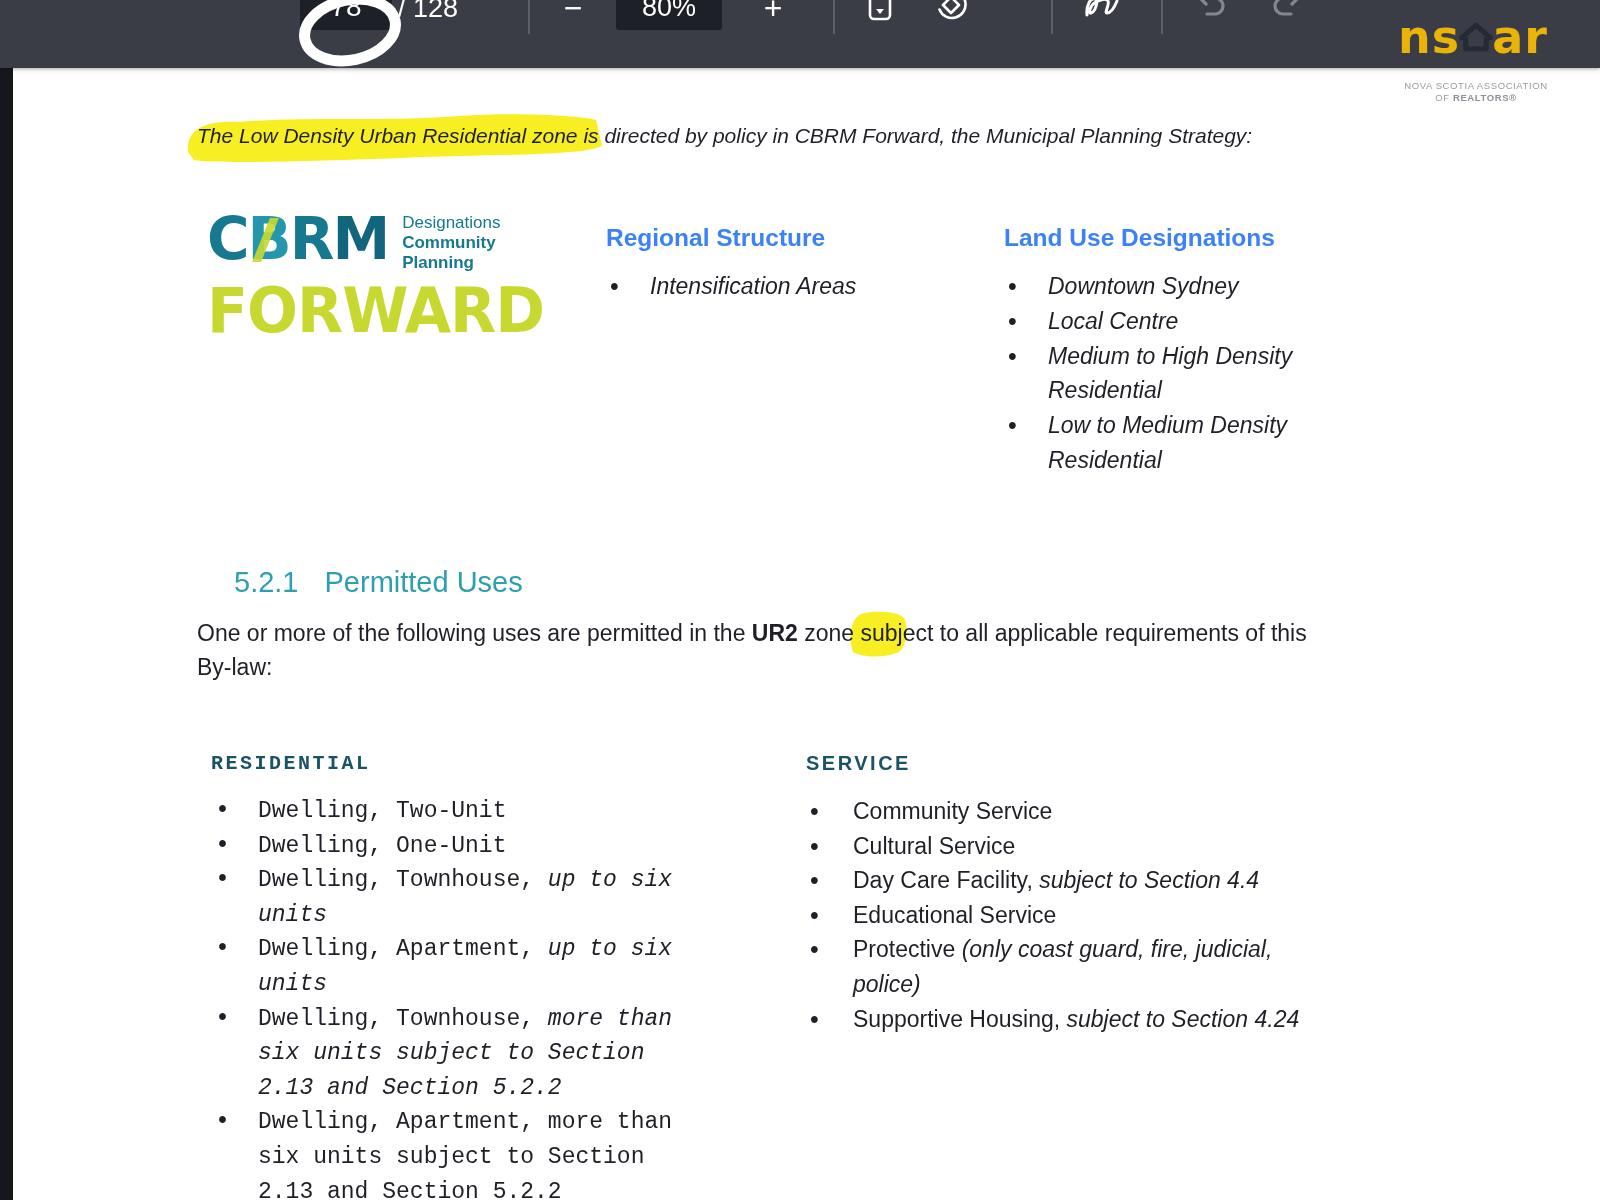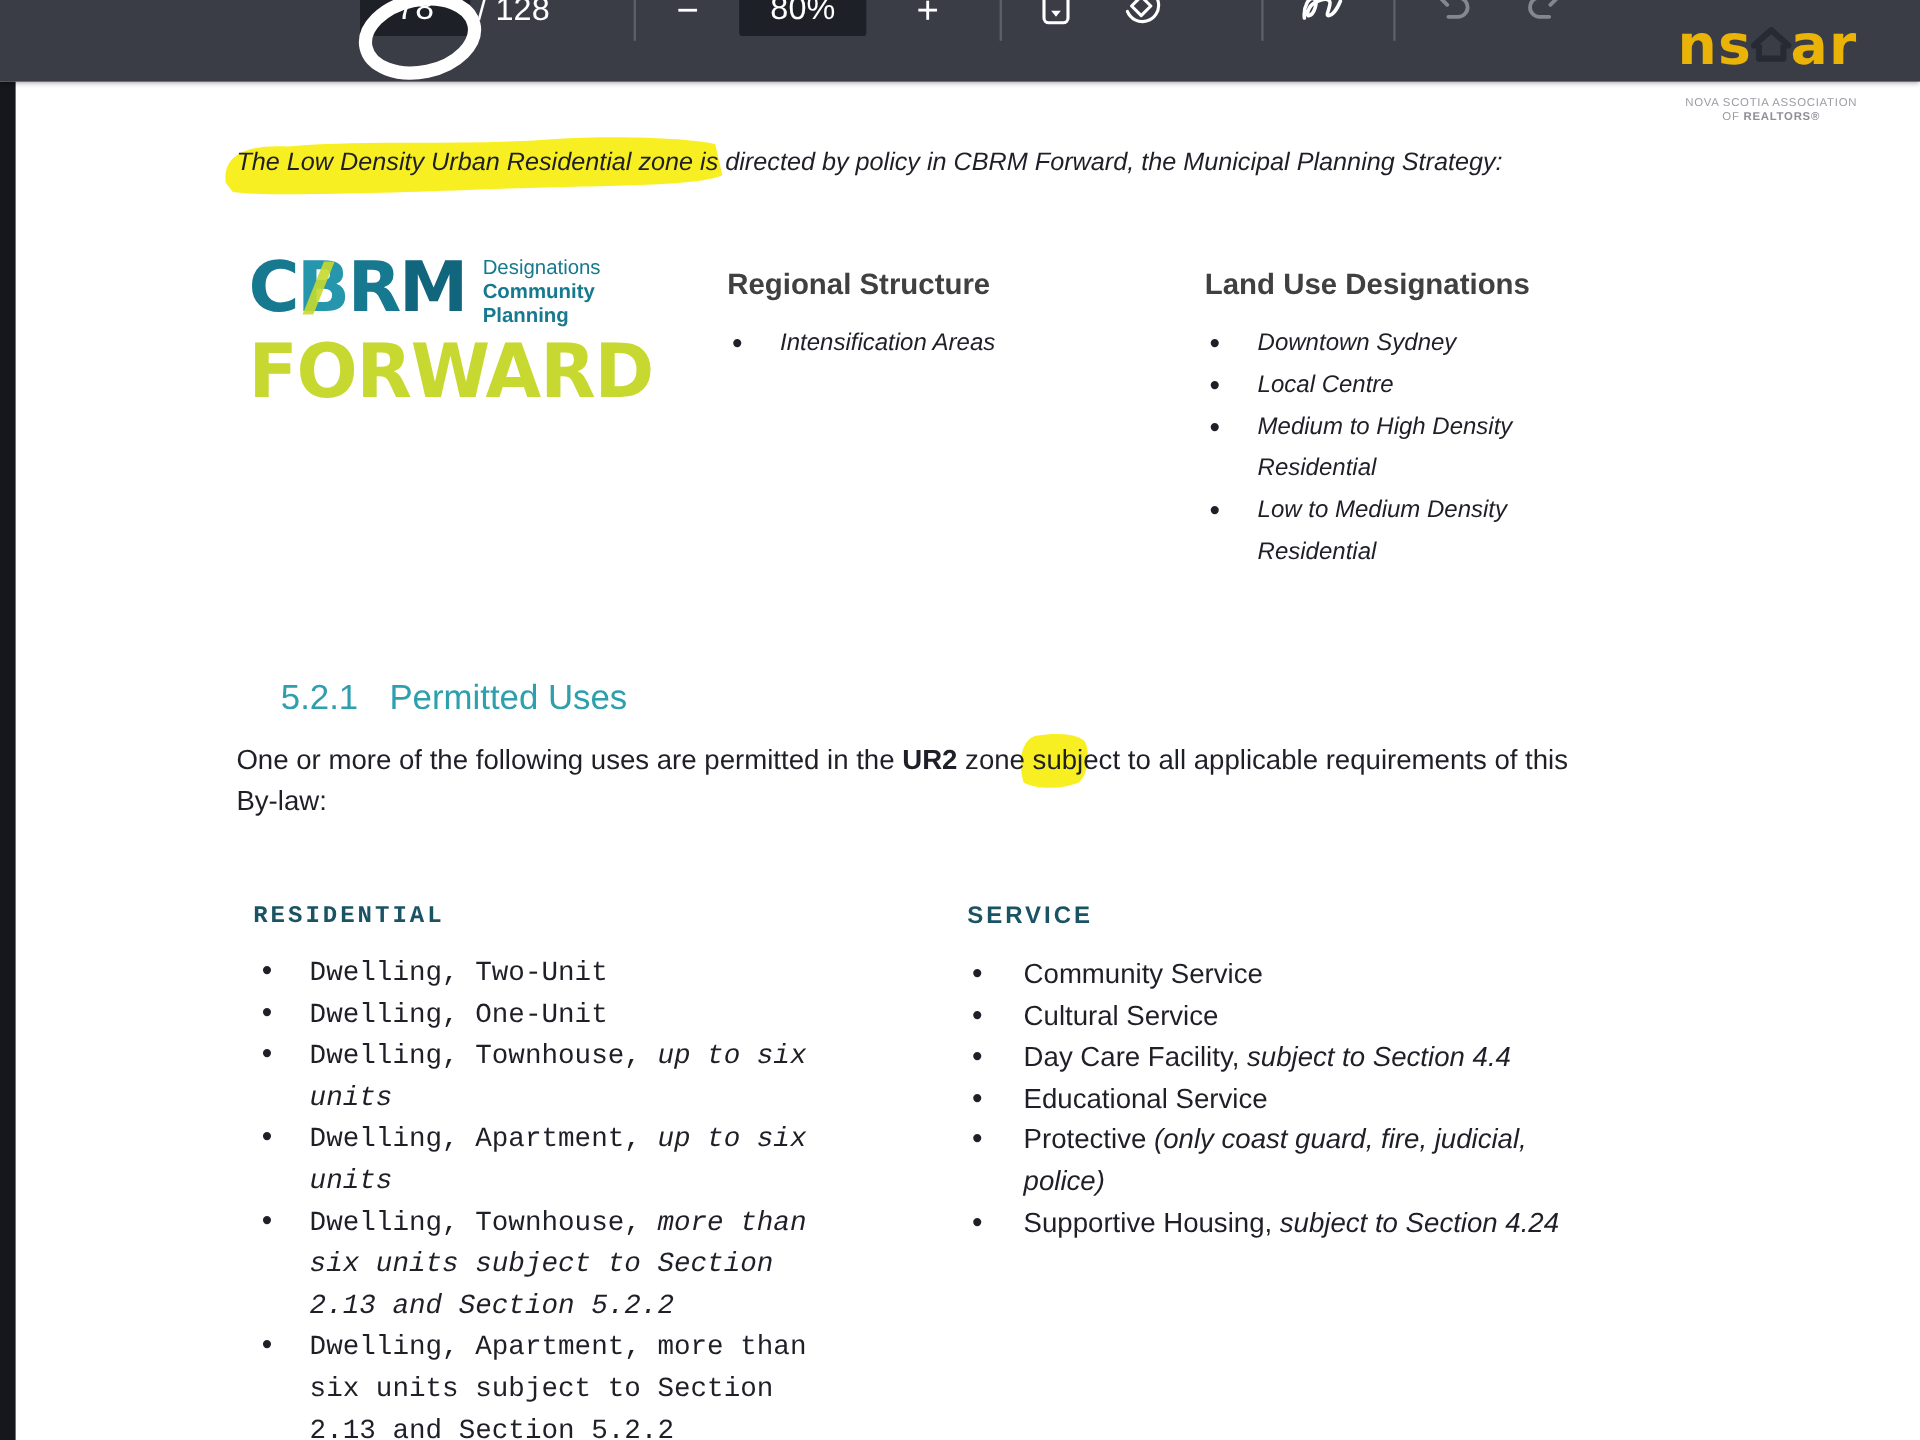--- a/index.html
+++ b/index.html
@@ -51,26 +51,26 @@
   .cbrm-word .l0 { color:#16798f; } .cbrm-word .l1 { color:#2596ab; }
   .cbrm-word .l2 { color:#16798f; } .cbrm-word .l3 { color:#11657c; }
   .cbrm-slash { position:absolute; left:54px; top:8px; width:9px; height:44px;
                 background:#c7d930; transform:skewX(-22deg); opacity:.9; }
   .cbrm-tag { margin-left:14px; padding-top:3px; color:#16798f; font-size:17px; line-height:20px; }
   .cbrm-tag .t1 { font-weight:400; } .cbrm-tag .t2,.cbrm-tag .t3 { font-weight:700; }
   .cbrm-forward { font-family:"DejaVu Sans", sans-serif; font-weight:800; font-size:60px;
                   line-height:60px; color:#c7d930; letter-spacing:-1px; margin-top:6px;
                   transform:scaleY(1.04); transform-origin:top left; }
 
-  .col-head { font-size:24.5px; font-weight:700; color:#404040; }
+  .col-head { font-size:24.5px; font-weight:700; color:#3b82f6; }
   .policy-col { position:absolute; top:156px; }
   .policy-col.regional { left:606px; width:360px; }
   .policy-col.landuse  { left:1004px; width:330px; }
   .policy-list { list-style:none; margin-top:17px; }
-  .policy-list li { position:relative; padding-left:44px; font-size:20px; font-style:italic;
+  .policy-list li { position:relative; padding-left:44px; font-size:23px; font-style:italic;
                     line-height:34.8px; }
   .policy-list li::before { content:"•"; position:absolute; left:4px; top:0; font-style:normal;
                             font-size:25px; }
 
   .sec-head { position:absolute; left:234px; top:498px; color:#2d9fad; font-size:29px; }
   .sec-head .sec-title { margin-left:26px; }
 
   .permit-para { position:absolute; left:197px; top:548px; width:1110px; font-size:23px;
                  line-height:34px; z-index:1; }
   .permit-para b { position:relative; z-index:1; }

